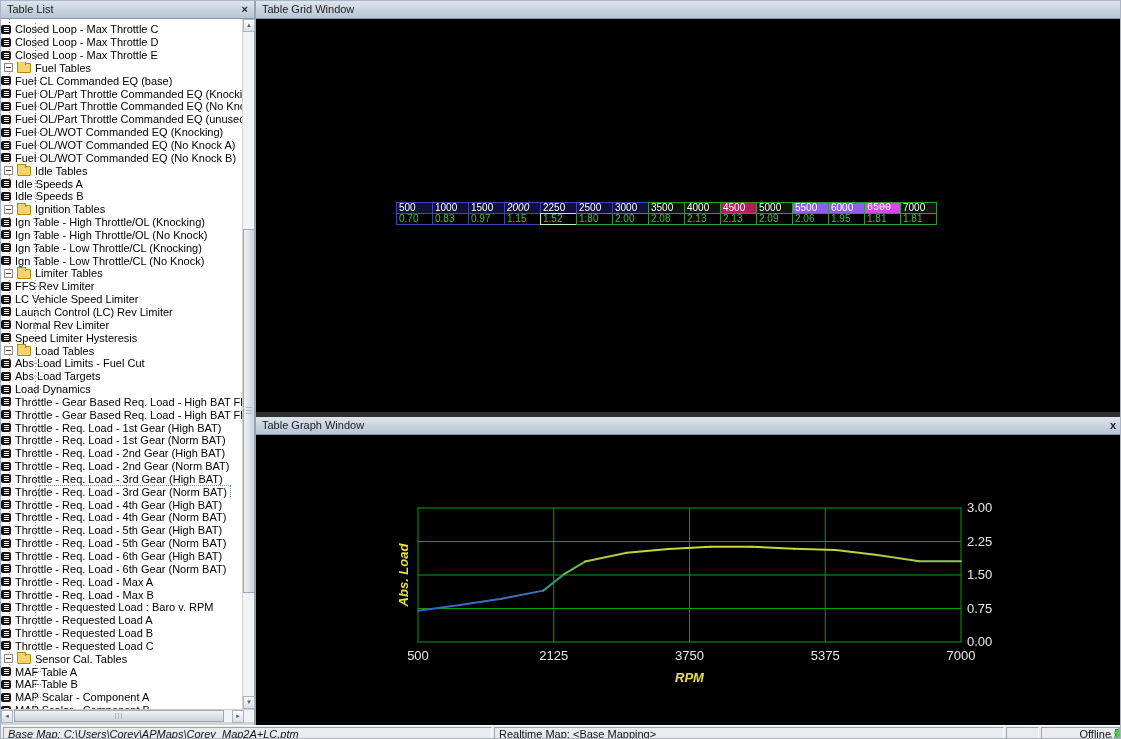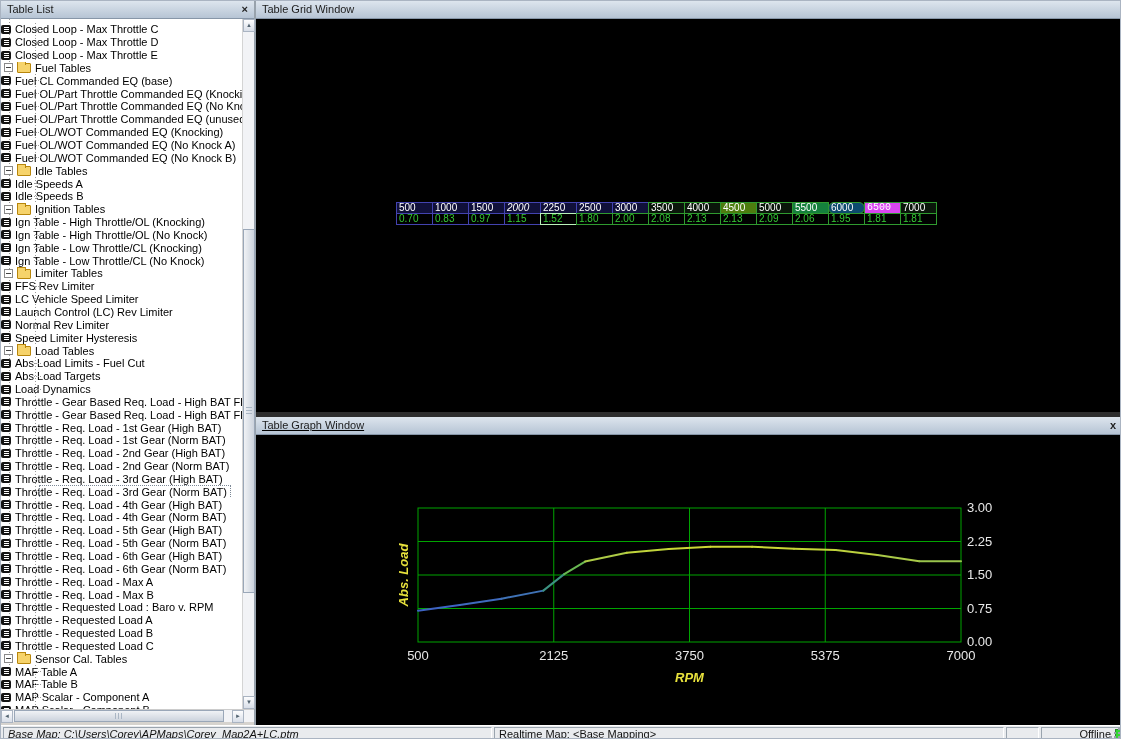--- a/index.html
+++ b/index.html
@@ -62,21 +62,21 @@
         background:linear-gradient(#f0f2f5,#ccd3dd); border:1px solid #9aa7b8; }
   .hthumb::after{ content:""; position:absolute; top:2px; bottom:2px; left:50%;
         margin-left:-4px; width:7px;
         background:repeating-linear-gradient(to right,#aab6c4 0 1px,transparent 1px 3px); }
   .panel-filler{ height:3px; background:#d6d3ce; }
 
   
   .grid-window{ position:absolute; left:255px; top:0; width:866px; height:411px; }
   .grid-content{ position:relative; height:393px; background:#000; overflow:hidden; }
   .win-gap{ position:absolute; left:255px; top:411px; width:866px; height:5px; background:#2e2e2e; }
-  .graph-window{ position:absolute; left:255px; top:416px; width:866px; height:308px;text-decoration:underline; }
+  .graph-window{ position:absolute; left:255px; top:416px; width:866px; height:308px; }
   .graph-content{ position:relative; height:290px; background:#000; overflow:hidden; }
 
   .ylabel-text{ font-size:14px; font-weight:bold; font-style:italic; }
   .grid-title{ position:absolute; left:141px; width:555px; top:159px; text-align:center; }
   .rpm-ro{ position:absolute; left:143px; top:174px; }
   .absload{ position:absolute; left:141px; width:555px; top:210px; text-align:right; }
 
   .grid-table{ position:absolute; left:141px; top:183px; }
   .grow{ display:flex; }
   .gcell{ width:37px; height:12px; border:1px solid #444; margin-left:-1px;
@@ -398,24 +398,24 @@
         <div class="grow" id="ghead">
             <div class="gcell h" style="border-color: rgb(67, 67, 176); background: rgb(16, 16, 58);">500</div>
             <div class="gcell h" style="border-color: rgb(67, 67, 176); background: rgb(16, 16, 58);">1000</div>
             <div class="gcell h" style="border-color: rgb(67, 67, 176); background: rgb(16, 16, 58);">1500</div>
             <div class="gcell h" style="border-color: rgb(67, 67, 176); background: rgb(16, 16, 58); font-style: italic;">2000</div>
             <div class="gcell h" style="border-color: rgb(67, 67, 176); background: rgb(16, 16, 58);">2250</div>
             <div class="gcell h" style="border-color: rgb(67, 67, 176); background: rgb(16, 16, 58);">2500</div>
             <div class="gcell h" style="border-color: rgb(67, 67, 176); background: rgb(16, 16, 58);">3000</div>
             <div class="gcell h" style="border-color: rgb(47, 154, 47); background: rgb(10, 22, 10);">3500</div>
             <div class="gcell h" style="border-color: rgb(47, 154, 47); background: rgb(10, 22, 10);">4000</div>
-            <div class="gcell h" style="border-color: rgb(47, 154, 47); background: #4d7c0f;">4500</div>
+            <div class="gcell h" style="border-color: rgb(47, 154, 47); background: #be185d;">4500</div>
             <div class="gcell h" style="border-color: rgb(47, 154, 47); background: rgb(10, 22, 10);">5000</div>
-            <div class="gcell h" style="border-color: rgb(47, 154, 47); background: #15803d;">5500</div>
-            <div class="gcell h" style="border-color: rgb(47, 154, 47); background: #0c4a6e; border-radius: 6px;">6000</div>
+            <div class="gcell h" style="border-color: rgb(47, 154, 47); background: #8b5cf6;">5500</div>
+            <div class="gcell h" style="border-color: rgb(47, 154, 47); background: #8b5cf6;">6000</div>
             <div class="gcell h" style="border-color: rgb(47, 154, 47); background: #d946ef; font-family: Liberation Mono, monospace;">6500</div>
             <div class="gcell h" style="border-color: rgb(47, 154, 47); background: rgb(10, 22, 10);">7000</div>
           </div>
         <div class="grow" id="gvals">
             <div class="gcell v" style="color: rgb(53, 201, 53); border-color: rgb(67, 67, 176);">0.70</div>
             <div class="gcell v" style="color: rgb(53, 201, 53); border-color: rgb(67, 67, 176);">0.83</div>
             <div class="gcell v" style="color: rgb(53, 201, 53); border-color: rgb(67, 67, 176);">0.97</div>
             <div class="gcell v" style="color: rgb(53, 201, 53); border-color: rgb(67, 67, 176);">1.15</div>
             <div class="gcell v" style="color: rgb(53, 201, 53); border-color: rgb(185, 242, 185);">1.52</div>
             <div class="gcell v" style="color: rgb(53, 201, 53); border-color: rgb(47, 154, 47);">1.80</div>

